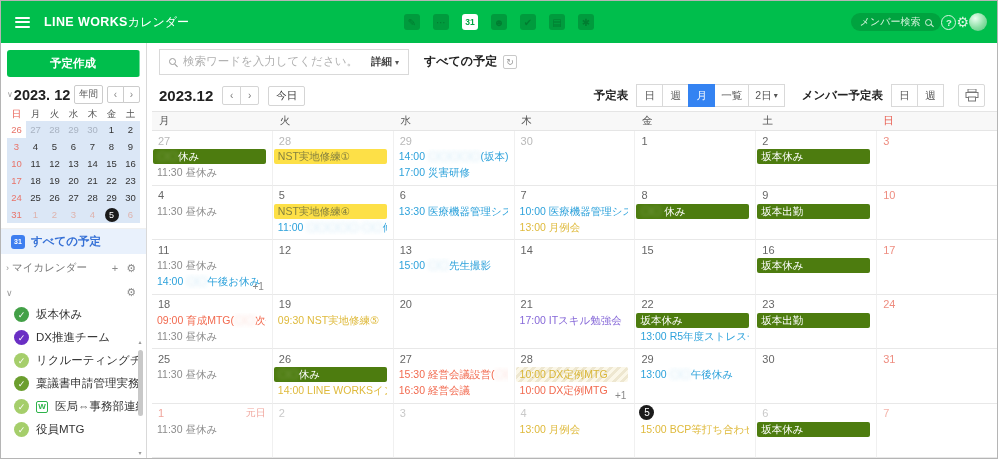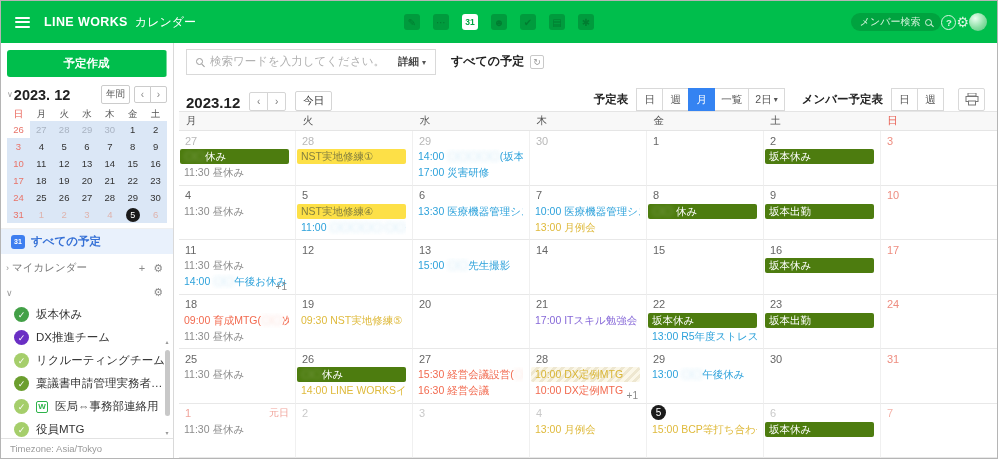--- a/index.html
+++ b/index.html
@@ -3,35 +3,35 @@
 <meta charset="utf-8">
 <style>
   *{box-sizing:border-box;margin:0;padding:0}
   body{font-family:"Liberation Sans","DejaVu Sans",sans-serif;background:#eee}
   .page{width:998px;height:459px;border:1px solid #b5b5b5;background:#fff;display:flex;flex-direction:column;overflow:hidden}
   
   .topbar{height:42px;background:#00be4c;display:flex;align-items:center;padding:0 10px;flex:none;position:relative}
   .burger{width:15px;height:11px;display:flex;flex-direction:column;justify-content:space-between;margin:0 14px 0 4px;cursor:pointer}
   .burger i{height:2px;background:#fff;border-radius:1px}
   .lw{color:#fff;font-weight:bold;font-size:12.5px;letter-spacing:.4px}
-  .lw-sub{color:#fff;font-size:12px;margin-left:7px}
+  .lw-sub{color:#fff;font-size:12px;margin-left:0}
   .app-icons{position:absolute;left:50%;transform:translateX(-50%);display:flex;gap:13px;align-items:center}
   .app-ic{width:16px;height:16px;border-radius:3px;background:#009b3d;color:#007d31;font-size:10px;display:flex;align-items:center;justify-content:center;cursor:pointer}
   .app-ic.active{background:#fff;color:#00a441;font-weight:bold;font-size:8.5px}
   .topbar-right{margin-left:auto;display:flex;align-items:center;gap:0}
   .search-pill{background:#00a33f;border-radius:10px;height:18px;display:flex;align-items:center;padding:0 9px;color:#d4f3dc;font-size:10px;gap:5px;cursor:pointer}
   .mag{width:7px;height:7px;border:1.4px solid #d4f3dc;border-radius:50%;position:relative;flex:none}
   .mag::after{content:'';position:absolute;width:4px;height:1.4px;background:#d4f3dc;transform:rotate(45deg);right:-3px;bottom:-2px}
   .mag.gray{border-color:#9b9b9b}.mag.gray::after{background:#9b9b9b}
   .help{width:15px;height:15px;border:1.3px solid #d9f4e0;border-radius:50%;color:#d9f4e0;font-size:9.5px;font-weight:bold;display:flex;align-items:center;justify-content:center;cursor:pointer}
   .gear-top{color:#d9f4e0;font-size:14px;cursor:pointer;line-height:1}
   .avatar{width:18px;height:18px;border-radius:50%;background:radial-gradient(circle at 35% 30%,#eafff1,#8adfa4 55%,#52c27b);cursor:pointer}
   
   .bodyrow{flex:1;display:flex;min-height:0}
-  .sidebar{width:173px;flex:none;border-right:1px solid #d9d9d9;display:flex;flex-direction:column;min-height:0;background:#fff}
+  .sidebar{width:146px;flex:none;border-right:1px solid #d9d9d9;display:flex;flex-direction:column;min-height:0;background:#fff}
   .actions{display:flex;margin:7px 6px 5px;height:27px;border-radius:3px;overflow:hidden;flex:none}
   .actions .abtn{flex:1;background:#00be4c;color:#fff;font-weight:bold;font-size:11.5px;border:none;cursor:pointer;font-family:inherit}
   .actions .abtn:first-child{border-right:1px solid rgba(255,255,255,.45)}
   .minical{padding:0 6px 5px;flex:none}
   .mc-title{display:flex;align-items:center;margin:3px 0 2px}
   .mc-collapse{color:#9a9a9a;font-size:8px;margin-right:1px}
   .mc-ym{font-size:14.5px;font-weight:bold;color:#222}
   .mc-year{margin-left:auto;font-size:9.5px;color:#555;border:1px solid #ccc;border-radius:2px;padding:2px 4px;cursor:pointer}
   .mc-nav{display:flex;margin-left:4px}
   .mc-nav span{width:17px;height:17px;border:1px solid #ccc;font-size:10px;color:#888;display:flex;align-items:center;justify-content:center;cursor:pointer}
@@ -64,21 +64,21 @@
   .tz{border-top:1px solid #e2e2e2;font-size:9.5px;color:#9a9a9a;padding:4px 9px;flex:none}
   
   .main{flex:1;display:flex;flex-direction:column;min-width:0}
   .search-row{height:37px;display:flex;align-items:center;padding:0 12px;flex:none}
   .search-box{width:250px;height:26px;border:1px solid #d9d9d9;display:flex;align-items:center;padding:0 9px;gap:7px;cursor:text}
   .search-ph{color:#b0b0b0;font-size:11.5px;flex:1;white-space:nowrap;overflow:hidden}
   .detail{font-size:10.5px;color:#444;font-weight:bold;cursor:pointer;white-space:nowrap}
   .caret{font-size:8px;color:#555}
   .filter-label{margin-left:15px;font-weight:bold;font-size:12px;color:#222}
   .refresh{width:14px;height:14px;border:1px solid #c9c9c9;border-radius:2px;color:#999;font-size:9px;display:flex;align-items:center;justify-content:center;margin-left:6px;cursor:pointer}
-  .toolbar{height:31px;display:flex;align-items:flex-end;padding:0 12px;flex:none}
+  .toolbar{height:31px;display:flex;align-items:center;padding:0 12px;flex:none}
   .tb-month{font-size:15px;font-weight:bold;color:#222}
   .tb-nav{display:flex;margin-left:9px}
   .tb-nav span{width:19px;height:19px;border:1px solid #d5d5d5;font-size:10px;color:#777;display:flex;align-items:center;justify-content:center;cursor:pointer}
   .tb-nav span:last-child{margin-left:-1px;border-radius:0 2px 2px 0}
   .tb-nav span:first-child{border-radius:2px 0 0 2px}
   .tb-today{margin-left:9px;border:1px solid #d5d5d5;border-radius:2px;font-size:10.5px;color:#333;padding:2px 7px;cursor:pointer}
   .tb-right{margin-left:auto;display:flex;align-items:center}
   .tb-label{font-weight:bold;font-size:11.5px;color:#222;margin-right:8px}
   .tb-label.m2{margin-left:17px}
   .seg{display:flex}
@@ -267,21 +267,20 @@
             </div>
           </div>
         <div class="sb-scroll">
           <span>▴</span>
           <span class="sb-thumb"></span>
           <span class="sb-fill"></span>
           <span>▾</span>
         </div>
       </div>
 
-      <div class="tz">Timezone: Asia/Tokyo</div>
     </aside>
 
     <main class="main">
       <div class="search-row">
         <div class="search-box">
           <span class="mag gray"></span>
           <span class="search-ph">検索ワードを入力してください。</span>
           <span class="detail">
             <span>詳細</span> <span class="caret">▾</span>
           </span>

